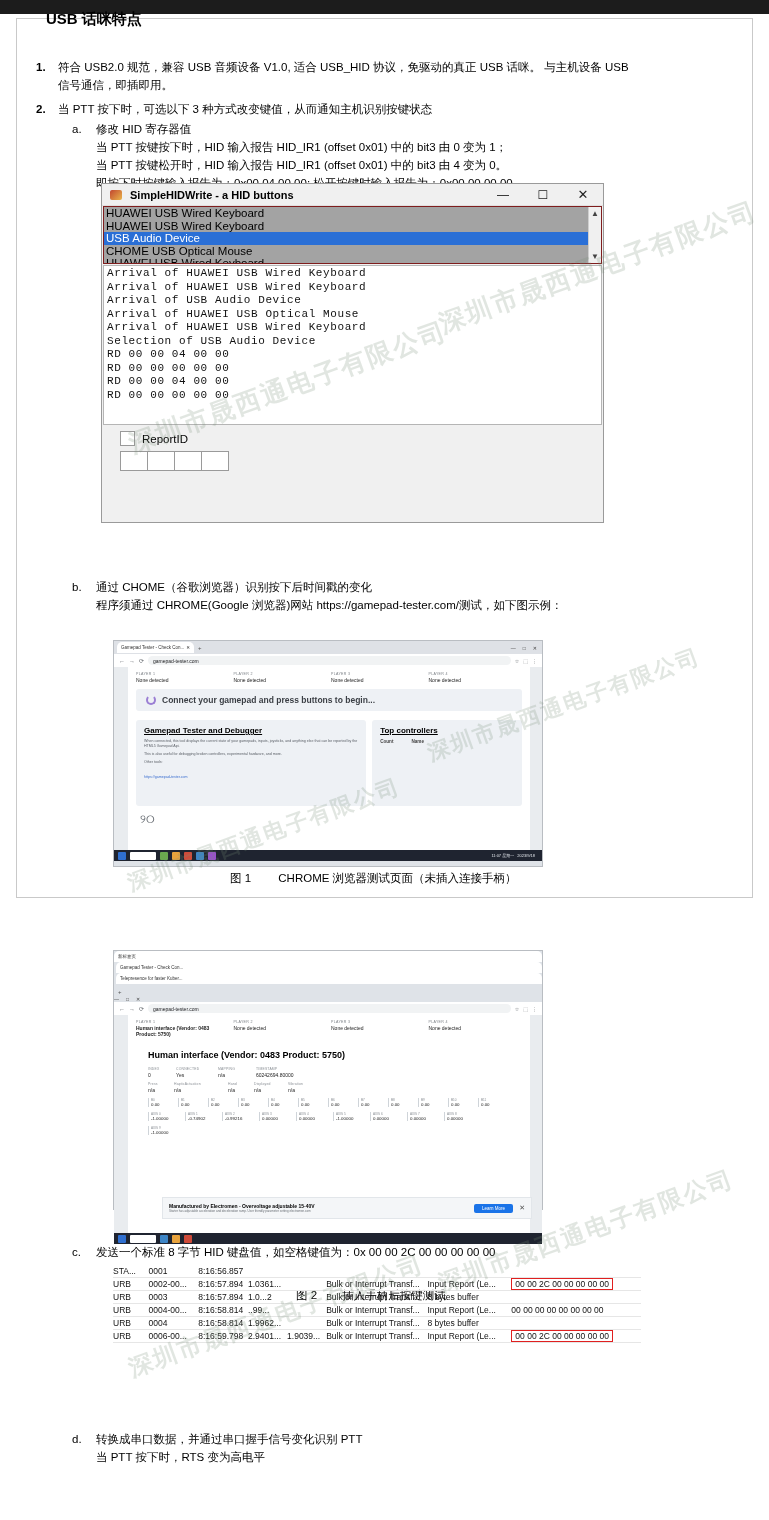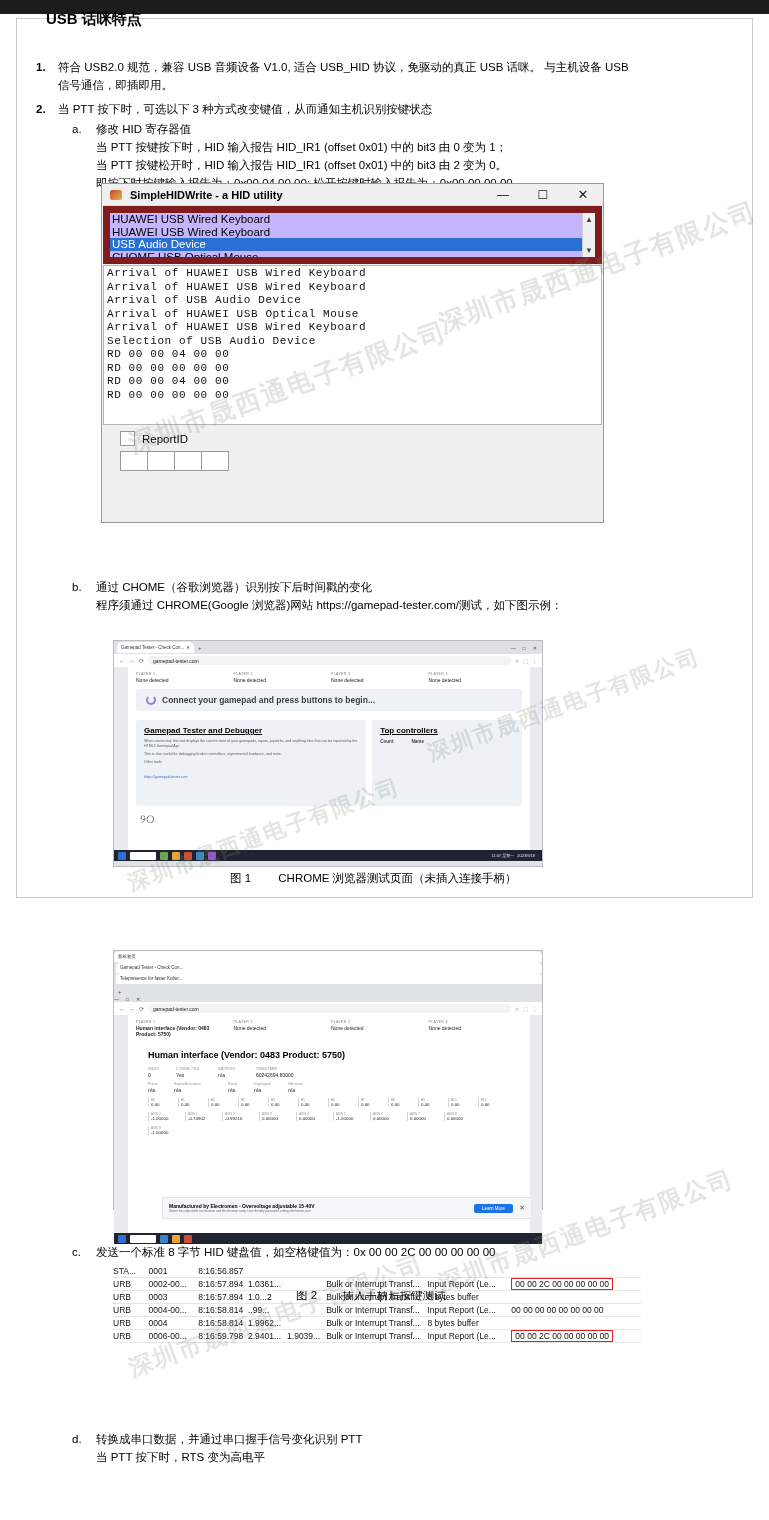--- a/index.html
+++ b/index.html
@@ -24,21 +24,21 @@
   .txt { display:block; }
 
   
   .hidwin { position:absolute; left:101px; top:183px; width:503px; height:340px; background:#f0f0f0; border:1px solid #9a9a9a; }
   .hidwin-title { height:22px; background:#f0f0f0; display:flex; align-items:center; border-bottom:1px solid #e0e0e0; }
   .hidwin-title .ico { width:16px; height:14px; margin:0 5px 0 7px; position:relative; }
   .hidwin-title .ico:before { content:""; position:absolute; left:1px; top:2px; width:12px; height:10px; background:linear-gradient(135deg,#c1462f,#eab54a); border-radius:2px; }
   .hidwin-title .t { font-size:11px; font-weight:bold; flex:1; }
   .wbtn { width:40px; height:22px; display:flex; align-items:center; justify-content:center; font-size:12px; color:#222; }
   .wbtn.close { font-size:13px; }
-  .devlist { margin:0 1px; height:58px; background:#c4b5fd; border:7px solid #7f1d1d; position:relative; overflow:hidden; }
+  .devlist { margin:0 1px; height:58px; background:#a3a3a3; border:1px solid #7f1d1d; position:relative; overflow:hidden; }
   .devlist .row { font-size:11.5px; line-height:12.5px; padding:0 2px; font-family:"Liberation Sans", sans-serif; }
   .devlist .row.sel { background:#2a6fd6; color:#fff; }
   .vscroll { position:absolute; right:0; top:0; width:13px; height:100%; background:#f0f0f0; border-left:1px solid #cfcfcf; }
   .vscroll .arrow { height:13px; text-align:center; font-size:8px; line-height:13px; color:#444; }
   .vscroll .arrow.bot { position:absolute; bottom:0; width:100%; }
   .logarea { margin:1px; height:160px; background:#fff; border:1px solid #b5b5b5; padding:1px 3px; font-family:"Liberation Mono", monospace; font-size:11px; line-height:13.5px; letter-spacing:0.6px; color:#111; }
   .reportid { margin:6px 0 0 18px; display:flex; align-items:center; gap:7px; }
   .chk { width:15px; height:15px; border:1px solid #9a9a9a; background:#fff; }
   .reportid span { font-size:11.5px; }
   .fields { margin:5px 0 0 18px; display:flex; }
@@ -141,28 +141,28 @@
 
   <div class="ol-item" style="left:36px; top:100px; width:700px;">
     <span class="num" style="left:0; top:0;">2.</span>
     <span class="txt" style="margin-left:22px;">当 PTT 按下时，可选以下 3 种方式改变键值，从而通知主机识别按键状态</span>
   </div>
 
   <div class="ol-item" style="left:72px; top:120px; width:660px;">
     <span class="num" style="left:0; top:0; font-weight:normal;">a.</span>
     <span class="txt" style="margin-left:24px;">修改 HID 寄存器值</span>
     <span class="txt" style="margin-left:24px;">当 PTT 按键按下时，HID 输入报告 HID_IR1 (offset 0x01) 中的 bit3 由 0 变为 1；</span>
-    <span class="txt" style="margin-left:24px;">当 PTT 按键松开时，HID 输入报告 HID_IR1 (offset 0x01) 中的 bit3 由 2 变为 0。</span>
+    <span class="txt" style="margin-left:24px;">当 PTT 按键松开时，HID 输入报告 HID_IR1 (offset 0x01) 中的 bit3 由 4 变为 0。</span>
     <span class="txt" style="margin-left:24px;">即按下时按键输入报告为：0x00 04 00 00; 松开按键时输入报告为：0x00 00 00 00。</span>
   </div>
 
   <div class="hidwin">
     <div class="hidwin-title">
       <span class="ico"></span>
-      <span class="t">SimpleHIDWrite - a HID utility</span>
+      <span class="t">SimpleHIDWrite - a HID buttons</span>
       <span class="wbtn">—</span>
       <span class="wbtn">☐</span>
       <span class="wbtn close">✕</span>
     </div>
     <div class="devlist">
       <div class="row">HUAWEI USB Wired Keyboard</div>
       <div class="row">HUAWEI USB Wired Keyboard</div>
       <div class="row sel">USB Audio Device</div>
       <div class="row">CHOME USB Optical Mouse</div>
       <div class="row">HUAWEI USB Wired Keyboard</div>

